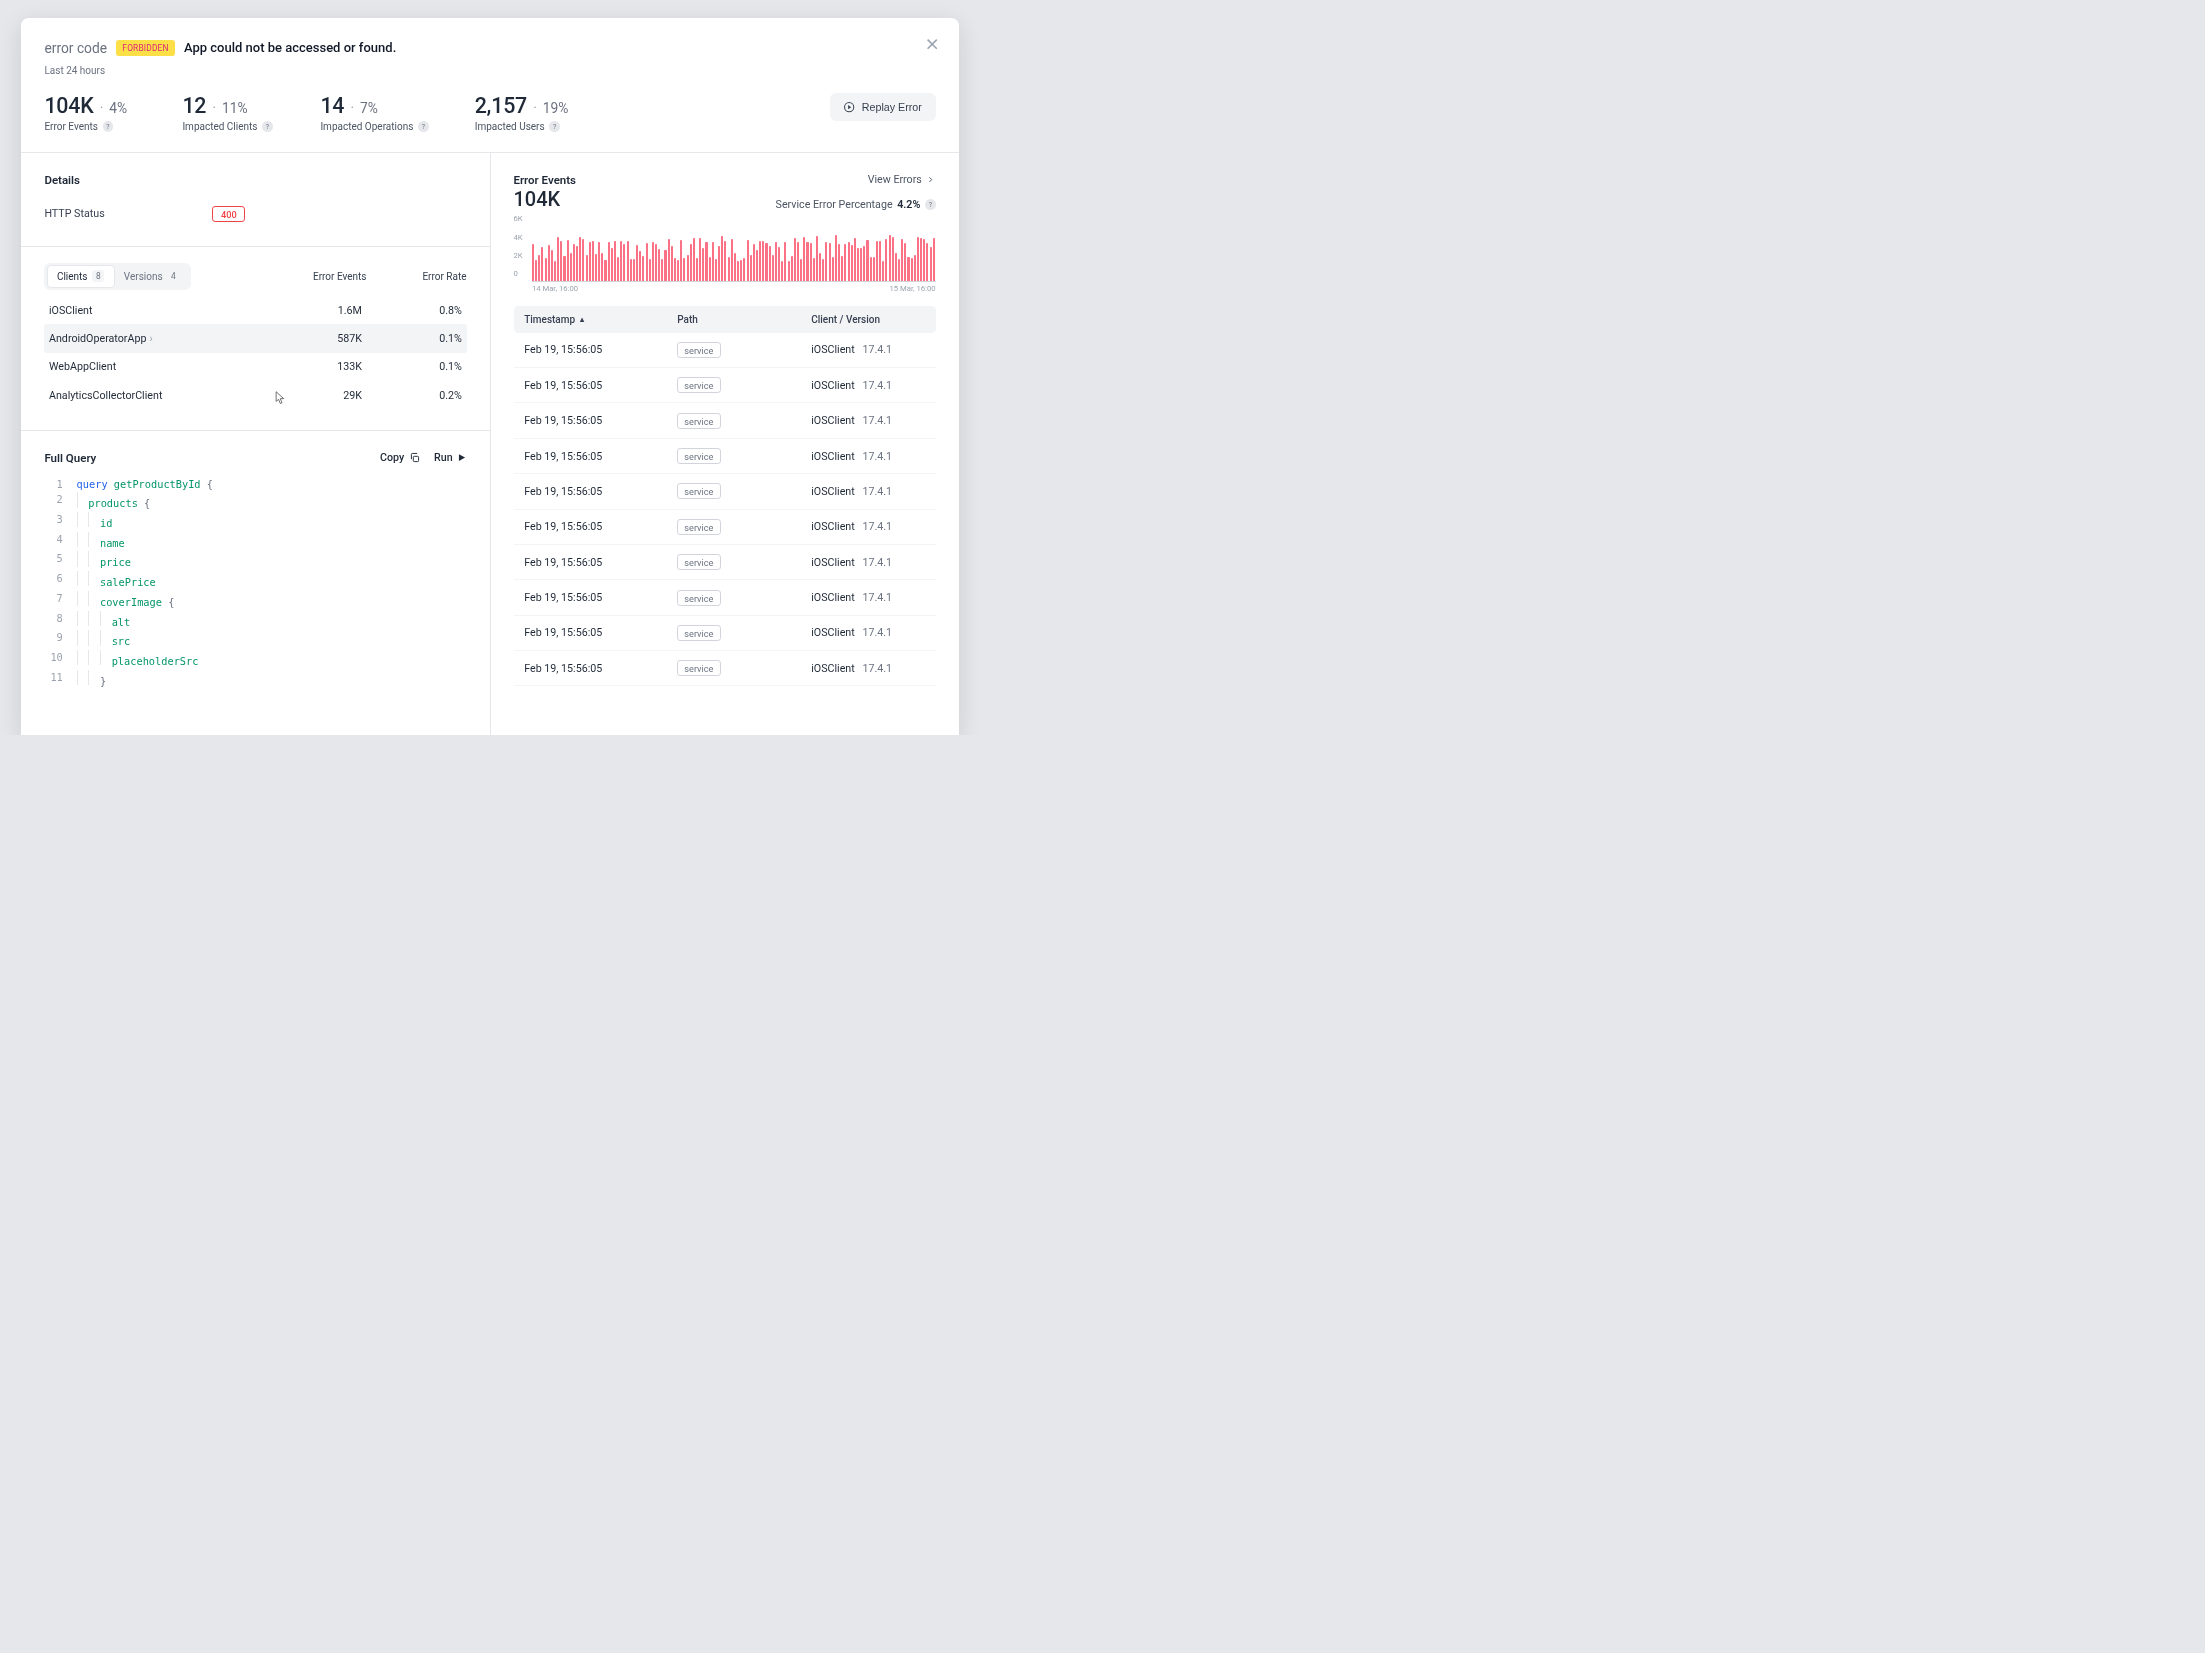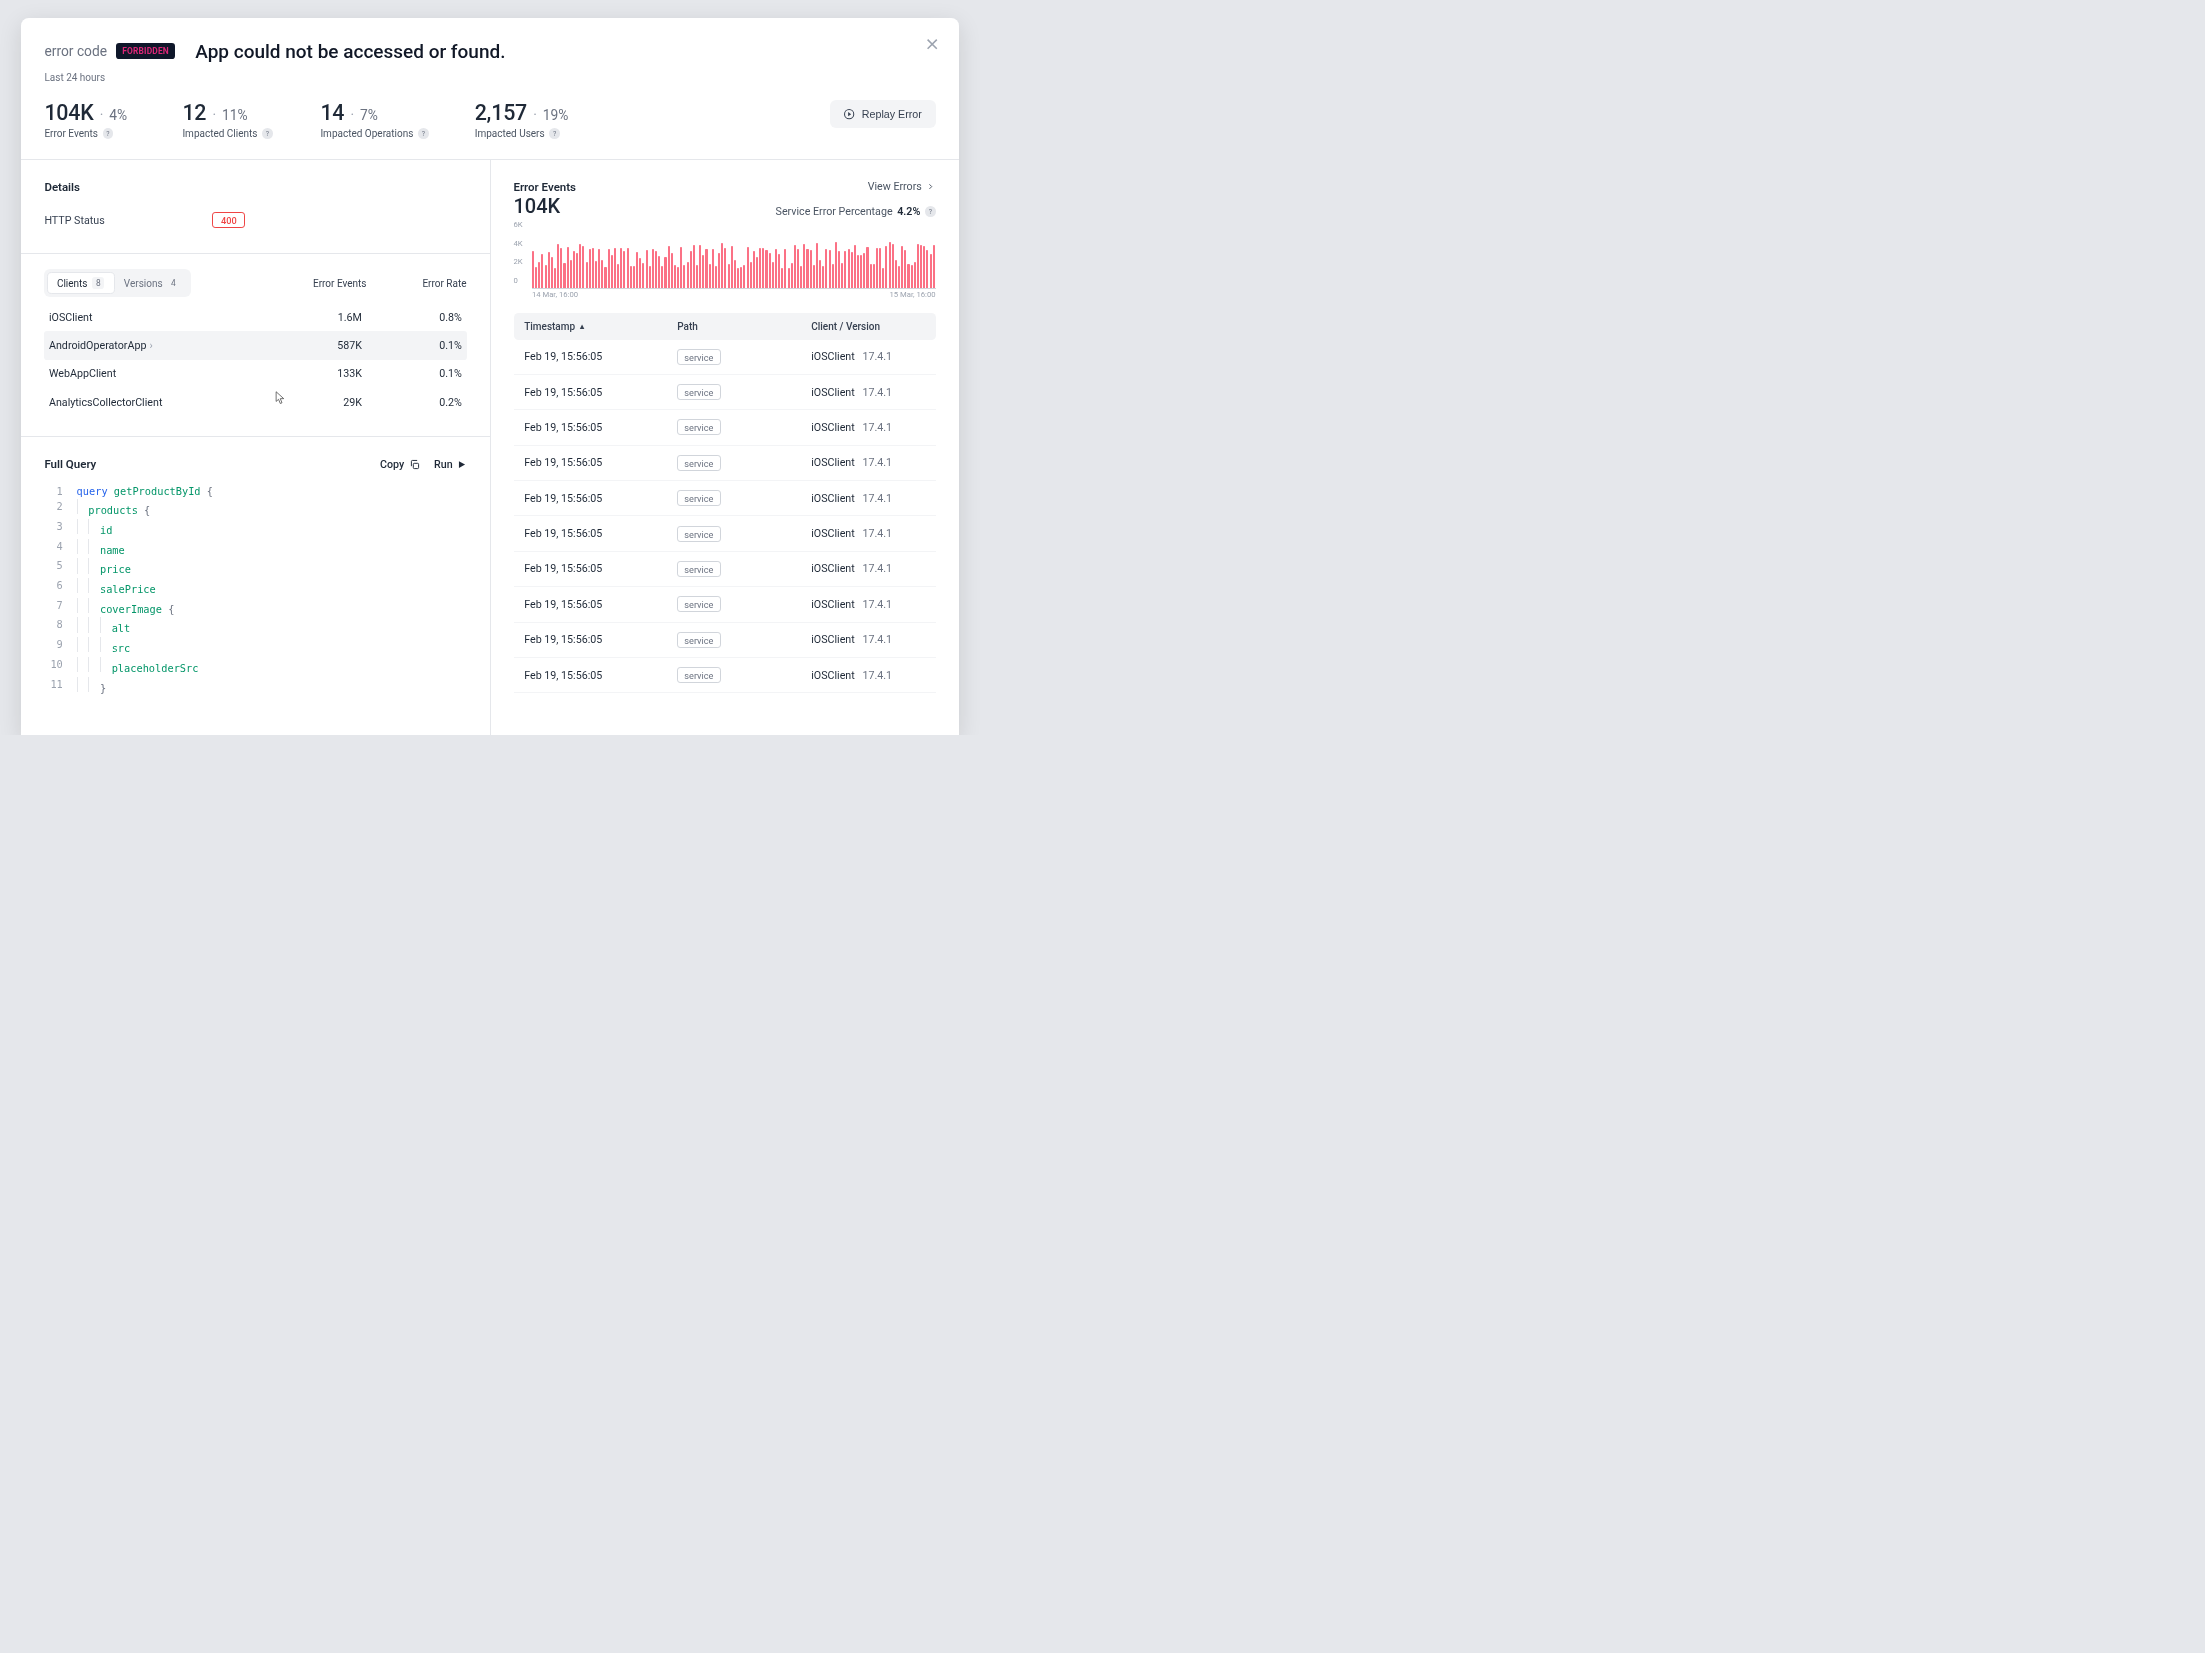--- a/index.html
+++ b/index.html
@@ -35,29 +35,29 @@
   top: 17px;
   right: 17px;
   width: 18.4px;
   height: 18.4px;
   cursor: pointer;
   color: #9ca3af;
 }
 .title-row { display: flex; align-items: center; gap: 9.2px; }
 .title-label { color: #6b7280; font-size: 13.8px; font-weight: 400; }
 .badge-forbidden {
-  background: #0f172a;
+  background: #fde047;
   color: #db2777;
   font-size: 8.4px;
-  font-weight: 700;
+  font-weight: 400;
   padding: 3.1px 6.1px;
   border-radius: 3.1px;
   letter-spacing: 0.02em;
 }
-.title-msg { font-size: 19px; font-weight: 500; color: #111827; margin-left: 11px; }
+.title-msg { font-size: 13px; font-weight: 500; color: #111827; }
 .subtitle { color: #6b7280; font-size: 10px; margin-top: 9.2px; }
 .stats-row {
   display: flex;
   gap: 46px;
   margin-top: 17px;
   align-items: flex-start;
 }
 .stat { min-width: 92px; }
 .stat-top { display: flex; align-items: baseline; gap: 6.1px; }
 .stat-val { font-size: 21.4px; font-weight: 500; color: #1f2937; letter-spacing: -0.01em; }

